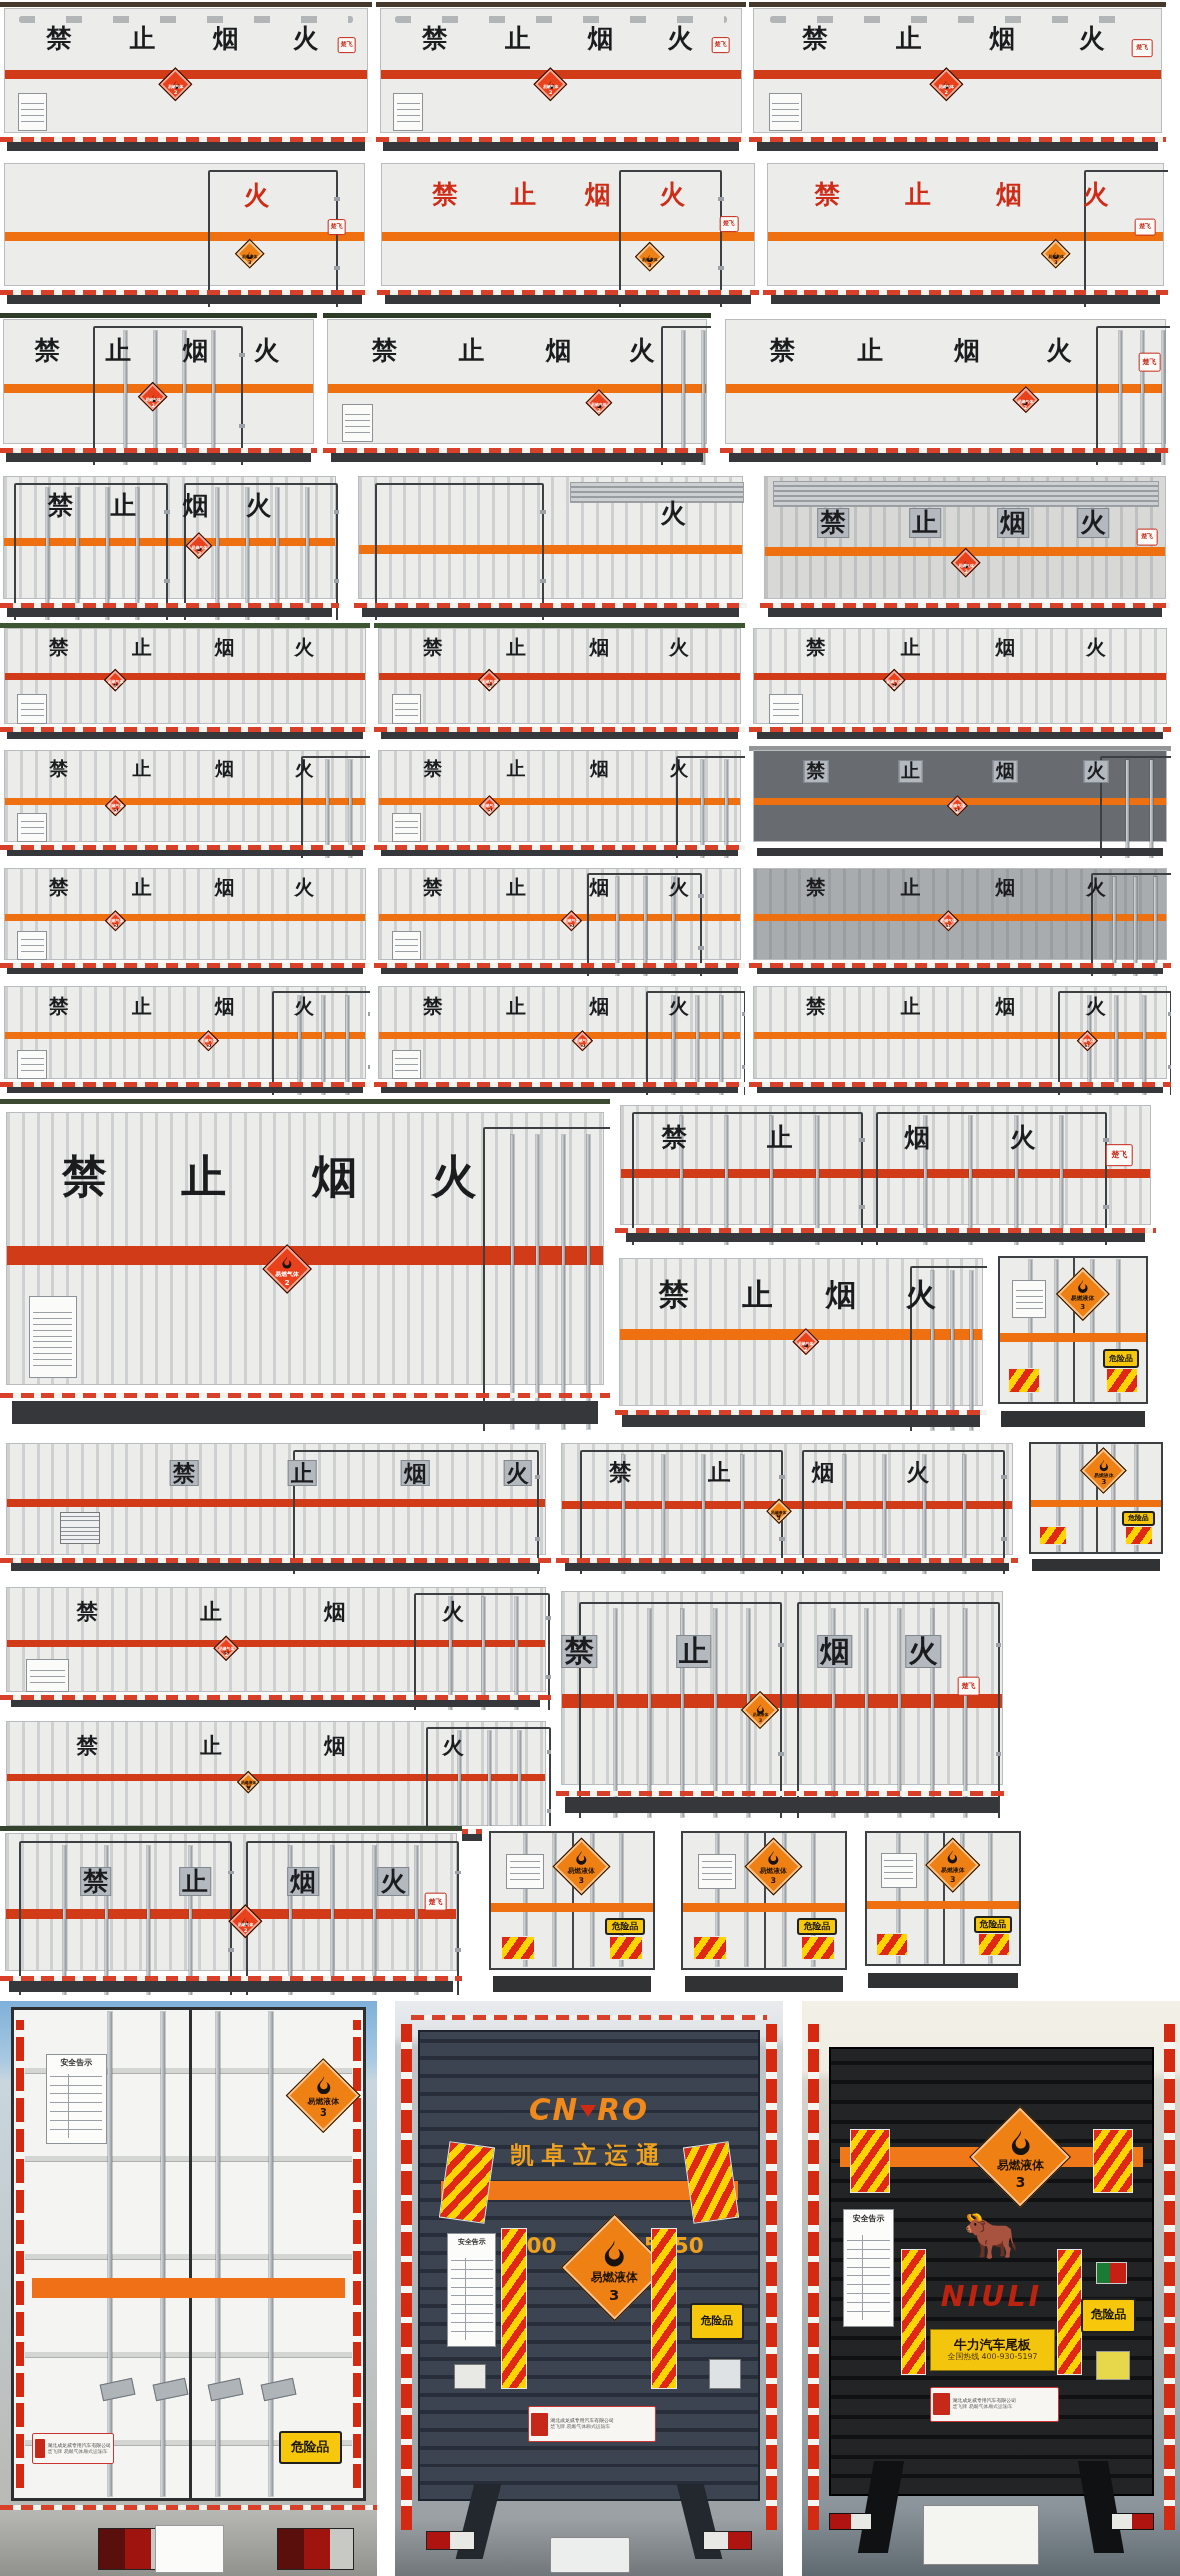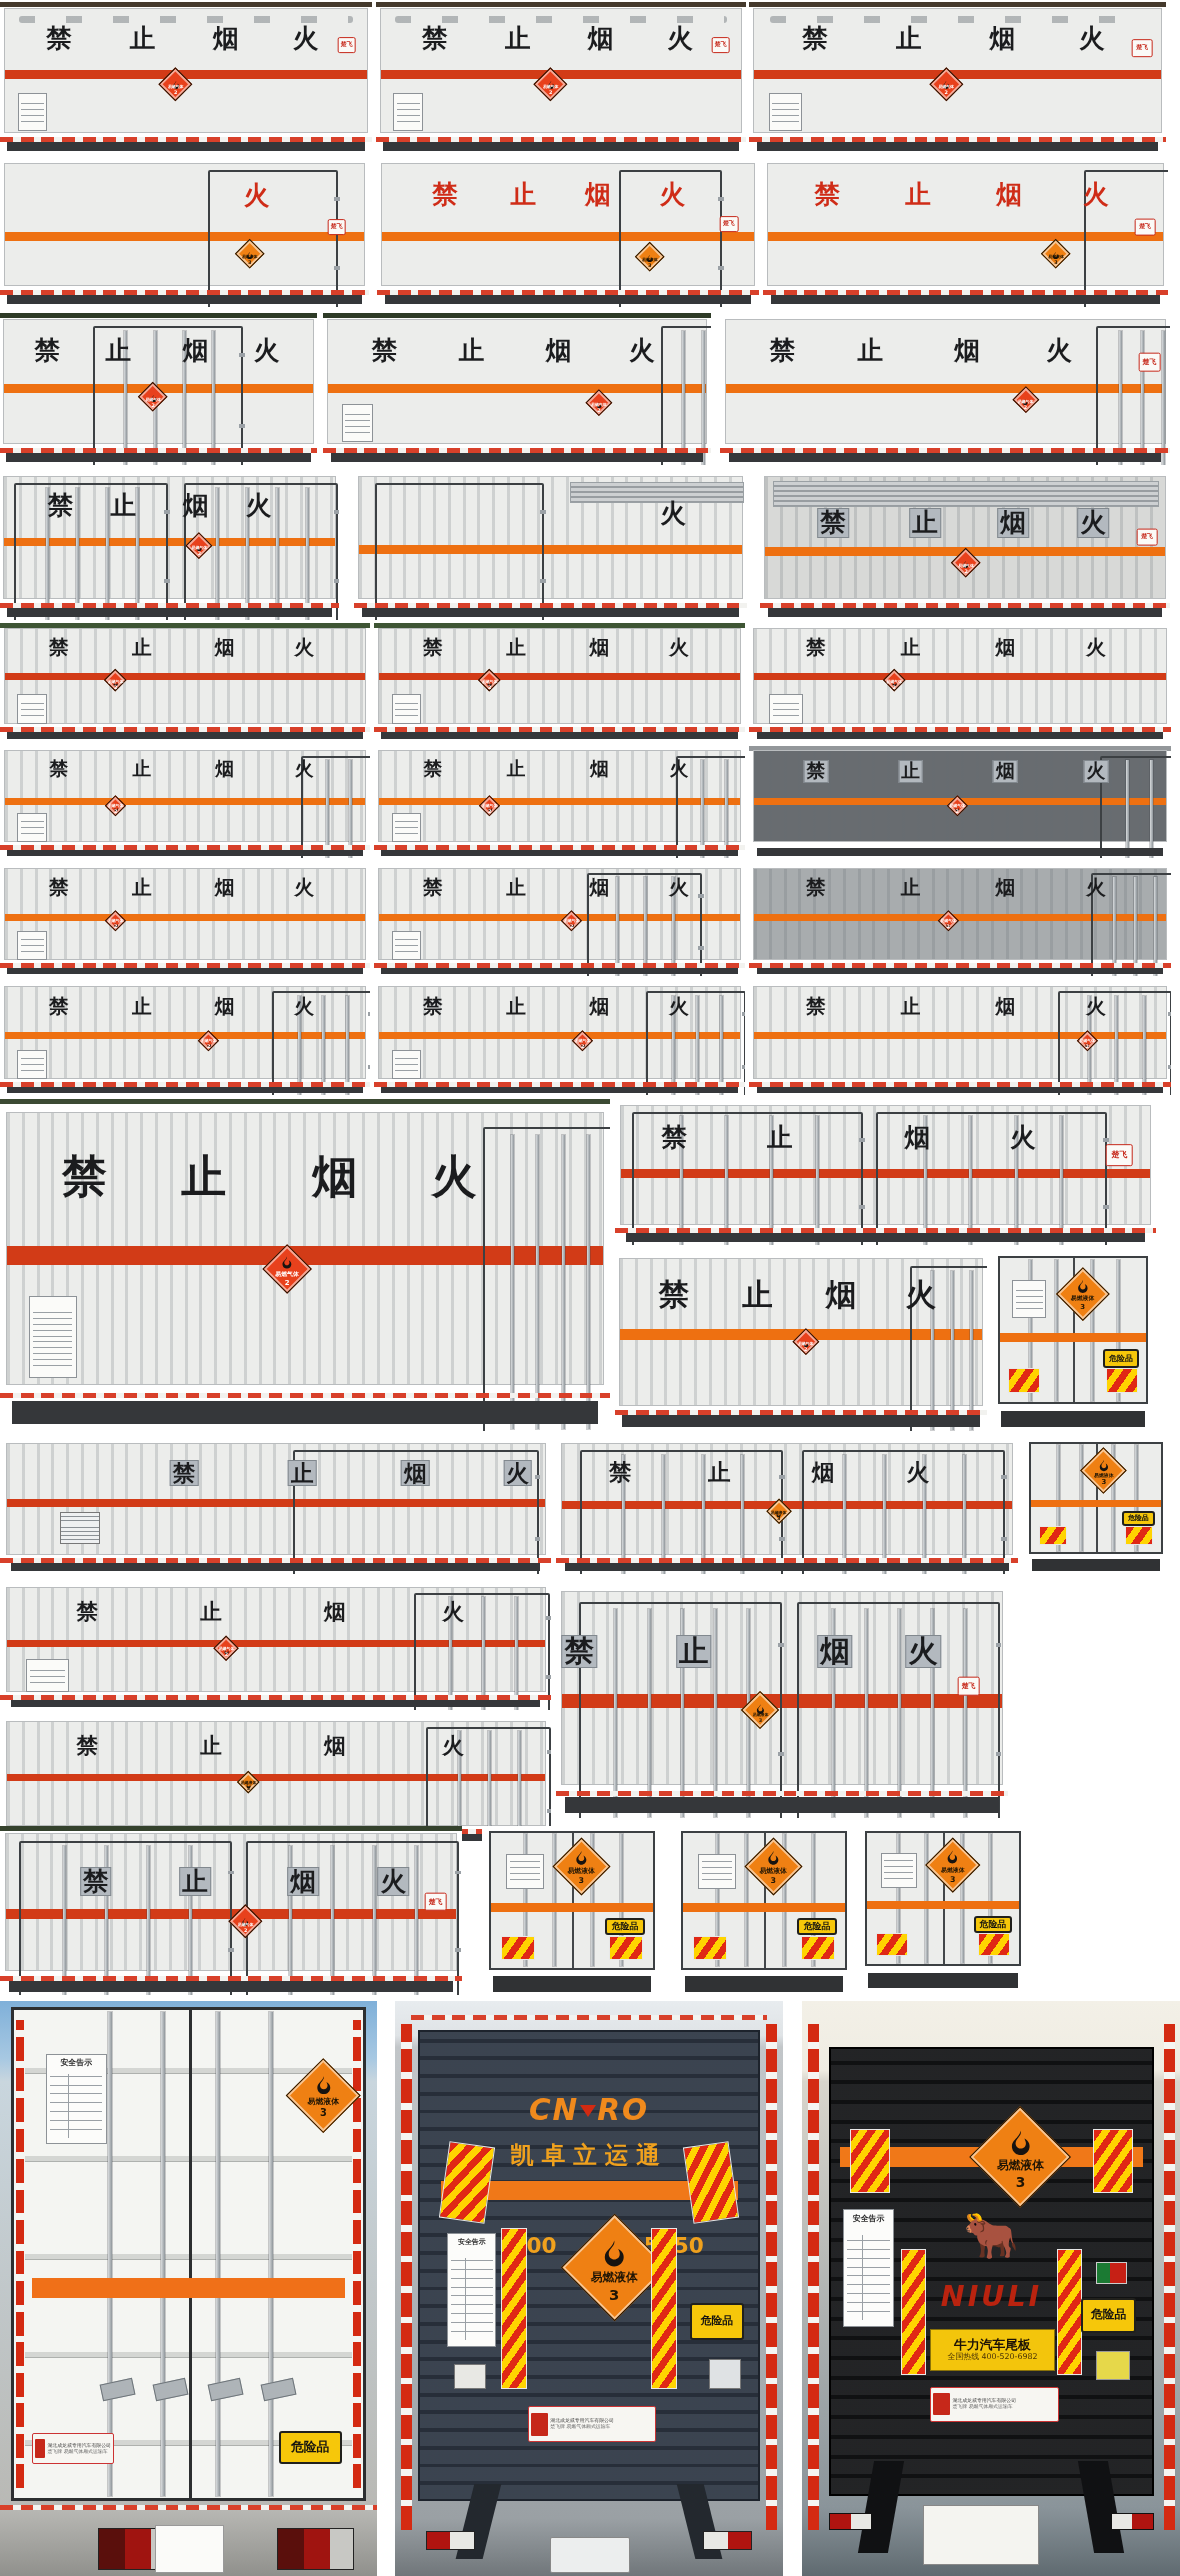--- a/index.html
+++ b/index.html
@@ -1490,21 +1490,21 @@
         <div style="position: absolute; left: 0px; right: 0px; top: 52%; text-align: center; font-weight: bold; font-style: italic; font-size: 28.5px; color: rgb(185, 35, 15); letter-spacing: 3px;">NIULI</div>
         <div class="chev" style="position: absolute; left: 22%; top: 45%; width: 7%; height: 28%;"></div>
         <div class="chev" style="position: absolute; right: 22%; top: 45%; width: 7%; height: 28%;"></div>
         <div class="abs" style="background: rgb(252, 252, 250); border: 1px solid rgb(141, 146, 151); left: 4%; top: 36%; width: 15%; height: 26%; font-size: 7.9px;">
           <div style="position: absolute; top: 3%; left: 0px; right: 0px; text-align: center; font-size: 7.9px; font-weight: bold; color: rgb(44, 44, 44);">安全告示</div>
           <div style="position: absolute; inset: 22% 6% 5%; background: repeating-linear-gradient(0deg, rgba(0, 0, 0, 0) 0px, rgba(0, 0, 0, 0) 7.9px, rgb(154, 160, 165) 7.9px, rgb(154, 160, 165) 8.9px);"></div>
           <div style="position: absolute; left: 36%; top: 22%; bottom: 5%; width: 1px; background: rgb(154, 160, 165);"></div>
         </div>
         <div style="position: absolute; left: 31%; top: 63%; width: 38%; height: 9%; background: rgb(243, 197, 12); border: 1px solid rgb(138, 114, 8); display: flex; flex-direction: column; align-items: center; justify-content: center; overflow: hidden;">
           <div style="font-size: 12.8px; font-weight: bold; color: rgb(28, 18, 7); white-space: nowrap; line-height: 1.15;">牛力汽车尾板</div>
-          <div style="font-size: 7.9px; color: rgb(74, 52, 7); white-space: nowrap; line-height: 1.1;">全国热线 400-520-6982</div>
+          <div style="font-size: 7.9px; color: rgb(74, 52, 7); white-space: nowrap; line-height: 1.1;">全国热线 400-930-5197</div>
         </div>
         <div style="position: absolute; right: 8%; top: 48%; width: 9%; height: 4.5%; background: linear-gradient(90deg, rgb(27, 122, 51) 0px, rgb(27, 122, 51) 45%, rgb(198, 32, 21) 45%); border: 1px solid rgb(204, 204, 204);"></div>
         <div class="yellowPlate" style="right: 5%; top: 56%; width: 16%; height: 7%; font-size: 11.8px;">危险品</div>
         <div style="position: absolute; right: 7%; top: 68%; width: 10%; height: 6%; background: rgb(230, 216, 74); border: 1px solid rgb(153, 153, 153);"></div>
         <div class="makerPlate" style="left: 31%; top: 76%; width: 38%; height: 7%;">
           <div style="width: 14%; height: 70%; background: rgb(198, 40, 26); border-radius: 1px; flex: 0 0 auto;"></div>
           <div style="display: flex; flex-direction: column; justify-content: center; overflow: hidden;">
             <div style="font-size: 4.9px; color: rgb(68, 68, 68); white-space: nowrap; line-height: 1.2;">湖北成龙威专用汽车有限公司</div>
             <div style="font-size: 4.9px; color: rgb(102, 102, 102); white-space: nowrap; line-height: 1.2;">楚飞牌 易燃气体厢式运输车</div>
           </div>

